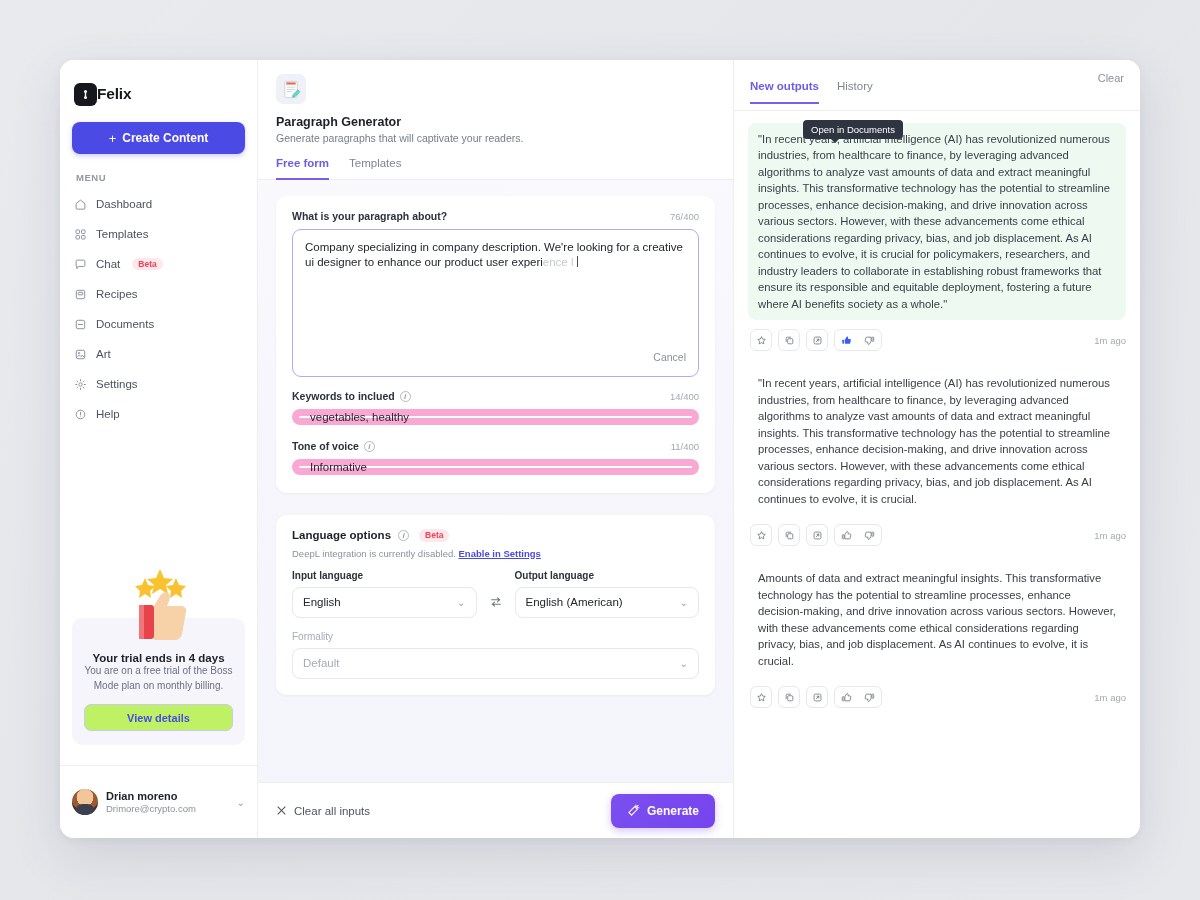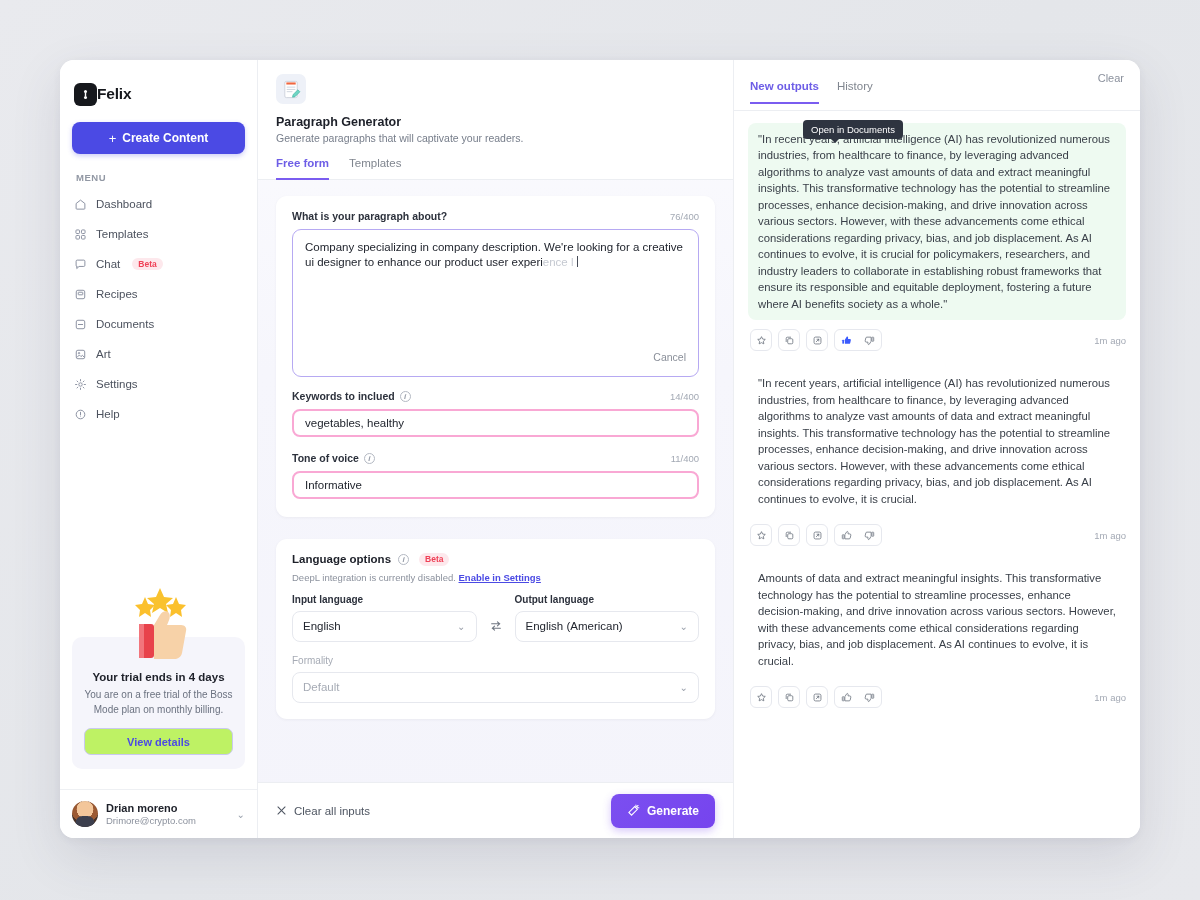--- a/index.html
+++ b/index.html
@@ -123,36 +123,36 @@
     padding: 34px 12px 14px 12px;
     text-align: center;
     position: relative;
   }
   .thumb-art {
     position: absolute;
     left: 50%; top: -52px;
     transform: translateX(-50%);
     width: 90px; height: 76px;
   }
-  .trial-title { font-size: 11.5px; font-weight: 700; color: #1d2029; margin-bottom: 5px;}
+  .trial-title { font-size: 11.5px; font-weight: 700; color: #1d2029; }
   .trial-desc { font-size: 10px; color: #6b7280; line-height: 1.45; margin-bottom: 11px; }
   .trial-btn {
     display: block; width: 100%;
     height: 27px;
     background: #bef264;
     border: 1px solid #c9c9ef;
     border-radius: 7px;
     color: #4b4ae4; font-size: 11px; font-weight: 600;
     cursor: pointer;
   }
 
   .user-row {
     border-top: 1px solid #eef0f3;
     margin-top: 20px;
-    padding: 11px 12px;
+    padding: 23px 12px;
     display: flex; align-items: center; gap: 8px;
     cursor: pointer;
   }
   .avatar {
     width: 26px; height: 26px; border-radius: 50%;
     background: radial-gradient(circle at 50% 32%, #f3c69a 0 38%, #9c5a33 39% 62%, #4a3327 63% 100%);
     flex: none;
     box-shadow: inset 0 0 0 1px rgba(0,0,0,0.06);
     position: relative; overflow: hidden;
   }
@@ -246,23 +246,23 @@
   .ta-caret {
     display:inline-block; width:1px; height:11px; background:#454b57;
     vertical-align:-1px; margin-left:3px;
   }
   .cancel-link {
     position: absolute; right: 12px; bottom: 13px;
     font-size: 10.5px; color: #8a8f99; cursor: pointer;
   }
 
   .text-input {
-    border: 2px solid #f9a8d4;
+    border: 7px solid #f9a8d4;
     border-radius: 8px;
-    height: 28px;
+    height: 16px;
     display: flex; align-items: center;
     padding: 0 11px;
     font-size: 11.5px; color: #22262f;
     background: #fff;
     margin-bottom: 2px;
   }
   .spacer-14 { height: 13px; }
 
   .lang-card { margin-top: 22px; }
   .lang-title-row { display: flex; align-items: center; gap: 7px; }

